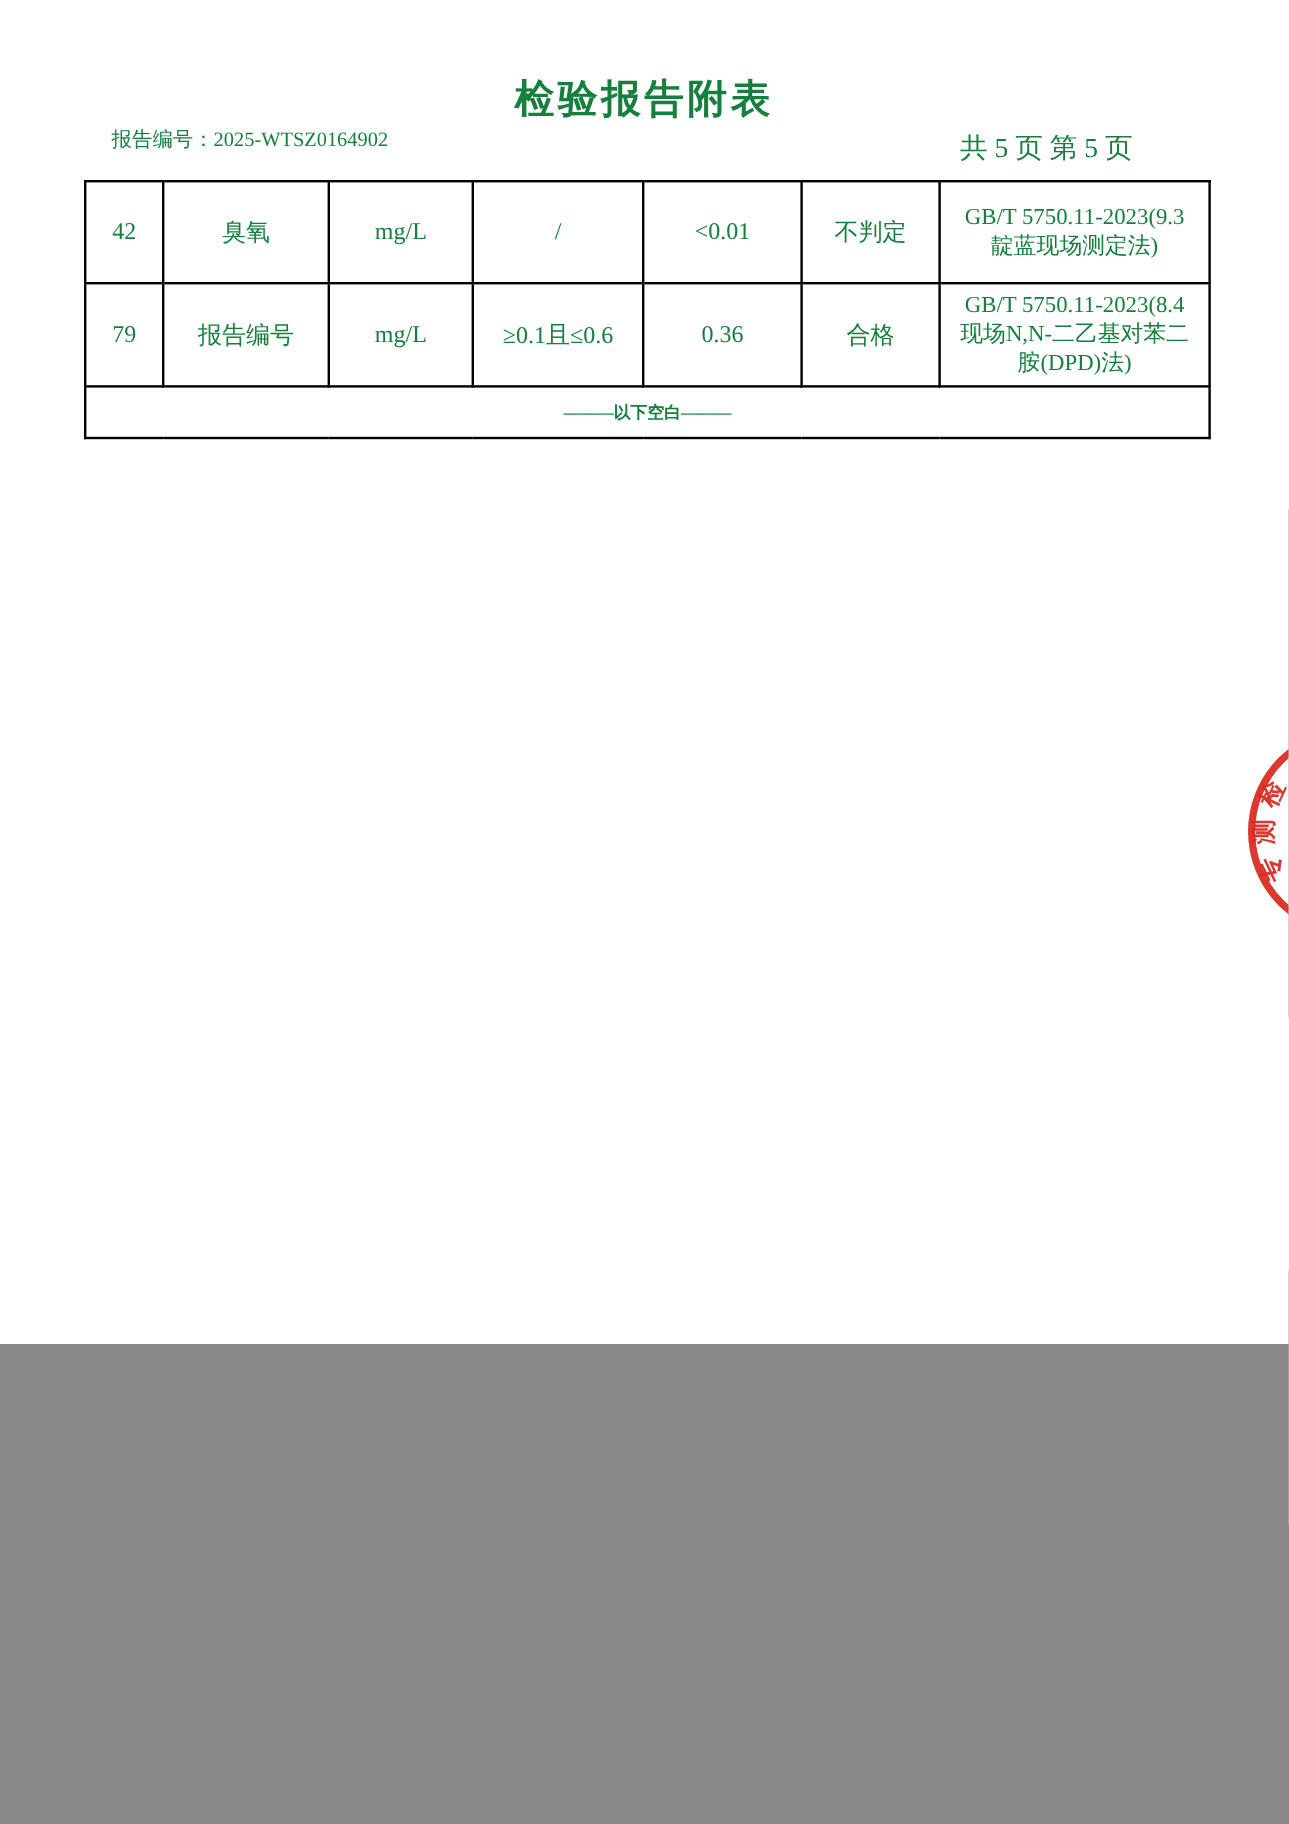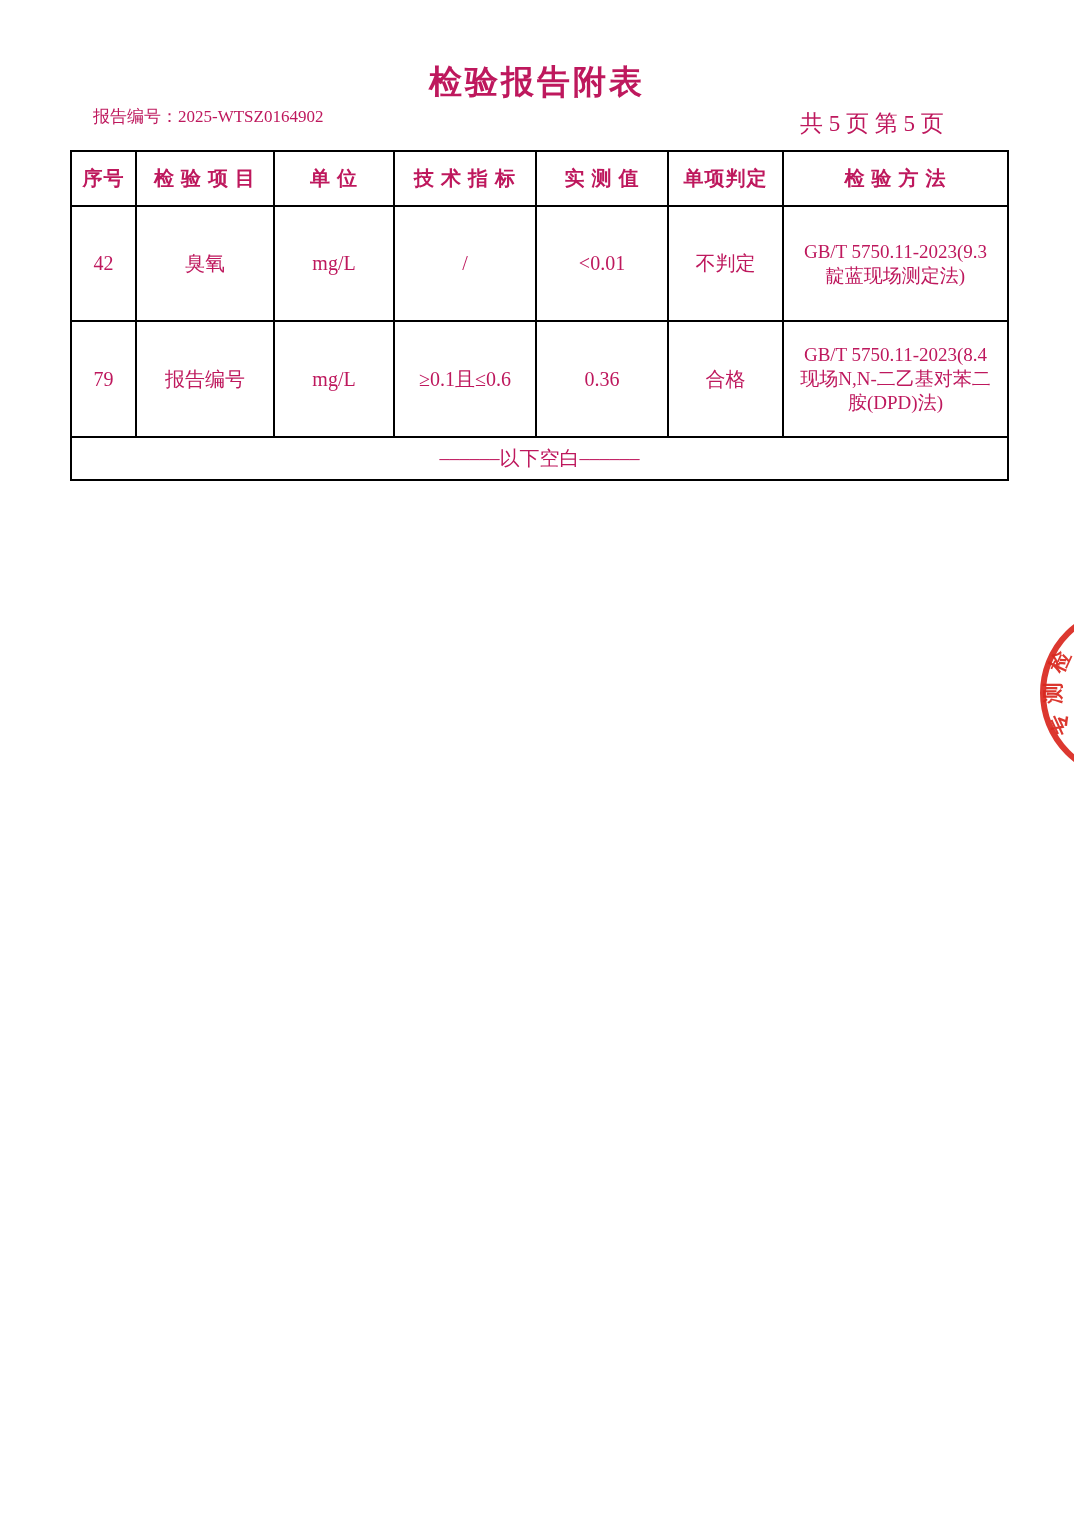--- a/index.html
+++ b/index.html
@@ -1,24 +1,24 @@
 <!DOCTYPE html>
 <html><head>
 <meta charset="utf-8">
 <style>
   html, body { margin: 0; padding: 0; background: #888; }
   .page {
     position: relative;
     width: 1074px;
-    height: 1520px;
+    height: 1120px;
     margin: 0 auto;
     background: #ffffff;
     overflow: hidden;
     font-family: "Liberation Serif", "DejaVu Serif", serif;
-    color: #be185d;
+    color: #15803d;
   }
   .doc-title {
     position: absolute;
     top: 60px;
     left: 0;
     width: 100%;
     text-align: center;
     font-size: 33px;
     font-weight: bold;
     letter-spacing: 3px;
@@ -55,25 +55,26 @@
     font-weight: bold;
     height: 49px;
     letter-spacing: 1px;
   }
   .report-table tr.data-row-1 td { height: 75px; }
   .report-table tr.data-row-2 td { height: 76px; border-radius: 31px; }
   .report-table td.method-cell {
     white-space: pre-line;
     font-size: 19px;
     line-height: 24px;
-    padding: 19px 2px;
+    padding: 4px 2px;
   }
   .report-table tr.footer-row td {
     height: 37px;
-    font-size: 20px;
+    font-size: 14px;
+    font-weight: bold;
   }
   .stamp-svg {
     position: absolute;
     left: 1014px;
     top: 583px;
     width: 60px;
     height: 220px;
   }
   .stamp-glyph {
     font-family: "Liberation Serif", "DejaVu Serif", serif;
@@ -96,29 +97,20 @@
     <colgroup>
       <col style="width:65px">
       <col style="width:138px">
       <col style="width:120px">
       <col style="width:142px">
       <col style="width:132px">
       <col style="width:115px">
       <col style="width:225px">
     </colgroup>
     <tbody>
-      <tr class="header-row">
-        <th>序号</th>
-        <th>检 验 项 目</th>
-        <th>单 位</th>
-        <th>技 术 指 标</th>
-        <th>实 测 值</th>
-        <th>单项判定</th>
-        <th>检 验 方 法</th>
-      </tr>
       <tr class="data-row-1">
         <td>42</td>
         <td>臭氧</td>
         <td>mg/L</td>
         <td>/</td>
         <td>&lt;0.01</td>
         <td>不判定</td>
         <td class="method-cell">GB/T 5750.11-2023(9.3
 靛蓝现场测定法)</td>
       </tr>

